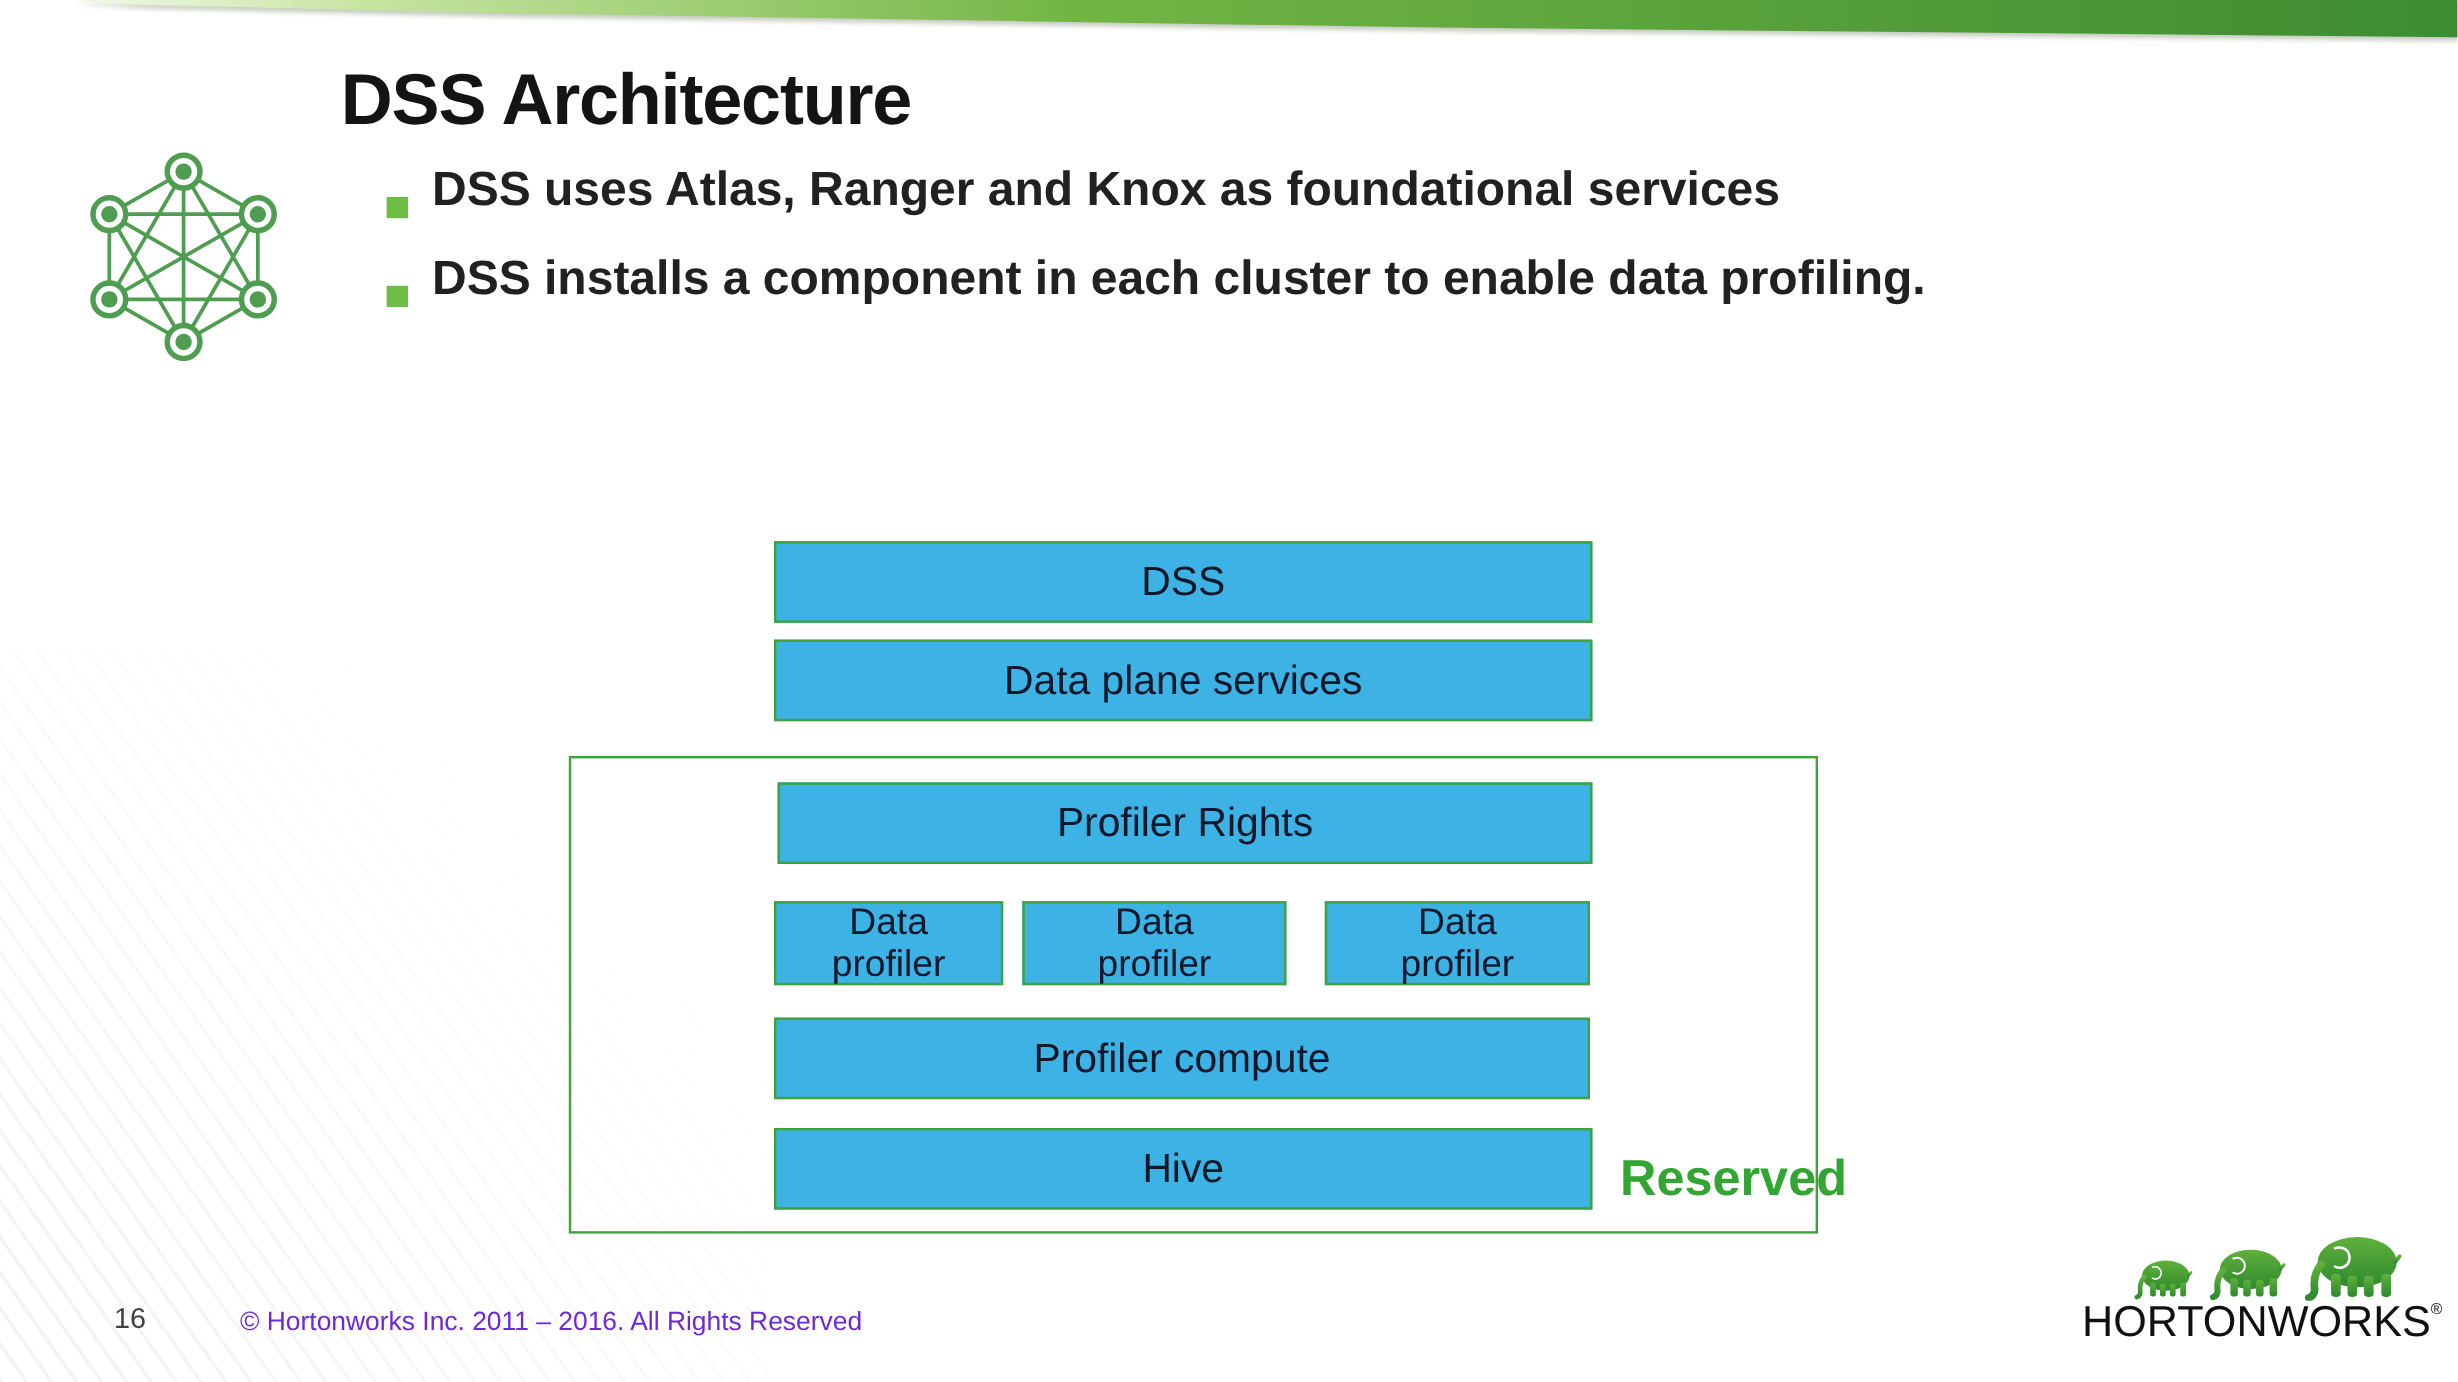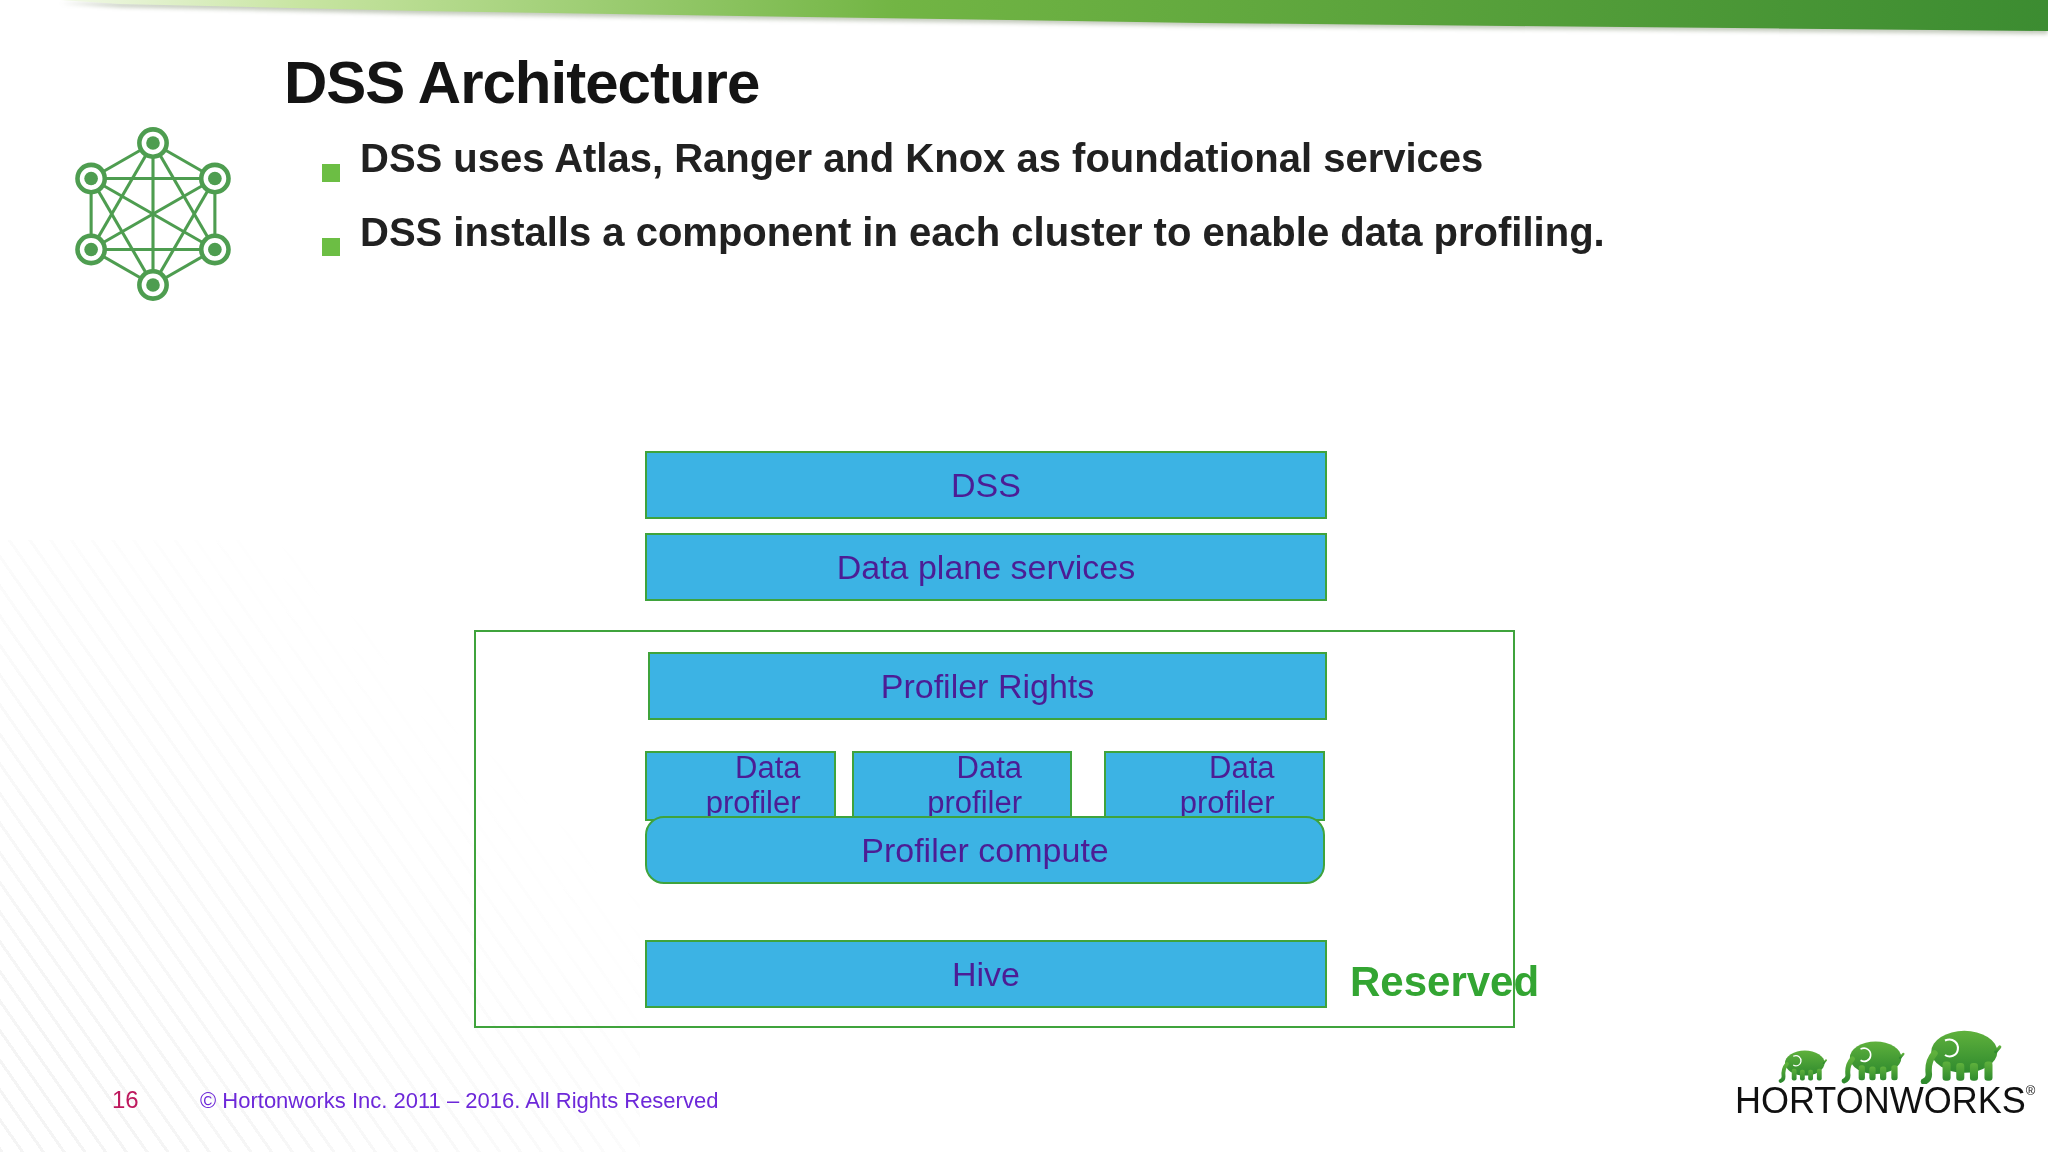--- a/index.html
+++ b/index.html
@@ -30,43 +30,43 @@
   .bullets{position:absolute;left:322px;top:134px;}
   .bullet-row{display:flex;align-items:flex-end;margin-bottom:26px;font-weight:bold;}
   .bullet-marker{
     width:18px;height:18px;margin-top:14px;margin-right:20px;flex:0 0 auto;
   }
   .bullet-text{font-size:40px;color:#212121;white-space:nowrap;line-height:1.2;}
 
   
   .bluebox{
     position:absolute;background:#3CB3E4;border:2px solid #3FA33C;
-    color:#4c1d95;display:flex;align-items:center;justify-content:center;
-    text-align:right;font-size:34px;box-sizing:border-box;line-height:1.12;
+    color:#0f172a;display:flex;align-items:center;justify-content:center;
+    text-align:center;font-size:34px;box-sizing:border-box;line-height:1.12;
   }
   .box-dss           {left:645px; top:451px; width:682px; height:68px;}
   .box-dataplane     {left:645px; top:533px; width:682px; height:68px;}
   .cluster{
     position:absolute;left:474px;top:630px;width:1041px;height:398px;
     border:2px solid #3FA33C;box-sizing:border-box;background:transparent;
   }
   .box-engine        {left:648px; top:652px; width:679px; height:68px;}
   .box-dp1           {left:645px; top:751px; width:191px; height:70px; font-size:31px;}
   .box-dp2           {left:852px; top:751px; width:220px; height:70px; font-size:31px;}
   .box-dp3           {left:1104px;top:751px; width:221px; height:70px; font-size:31px;}
   .box-dp1 span,.box-dp2 span,.box-dp3 span{display:inline-block;width:120px;}
-  .box-compute       {left:645px; top:816px; width:680px; height:68px;border-radius:19px;}
+  .box-compute       {left:645px; top:848px; width:680px; height:68px;}
   .box-hive          {left:645px; top:940px; width:682px; height:68px;}
   .cluster-label{
     position:absolute;left:1350px;top:958px;width:170px;text-align:center;
     color:#33A532;font-size:42px;font-weight:bold;
   }
 
   
-  .page-number{position:absolute;left:112px;top:1086px;font-size:24px;color:#be185d;}
+  .page-number{position:absolute;left:95px;top:1086px;font-size:24px;color:#404040;}
   .copyright  {position:absolute;left:200px;top:1088px;font-size:22px;color:#6d28d9;}
 
   
   .logo{position:absolute;left:1735px;top:1026px;width:312px;height:104px;}
   .logo-elephants{position:absolute;left:14px;top:0;width:284px;height:58px;}
   .logo-text{
     position:absolute;left:0;top:54px;width:312px;font-size:36px;font-weight:400;
     color:#101010;letter-spacing:0;white-space:nowrap;
   }
   .logo-reg{font-size:13px;vertical-align:18px;}

